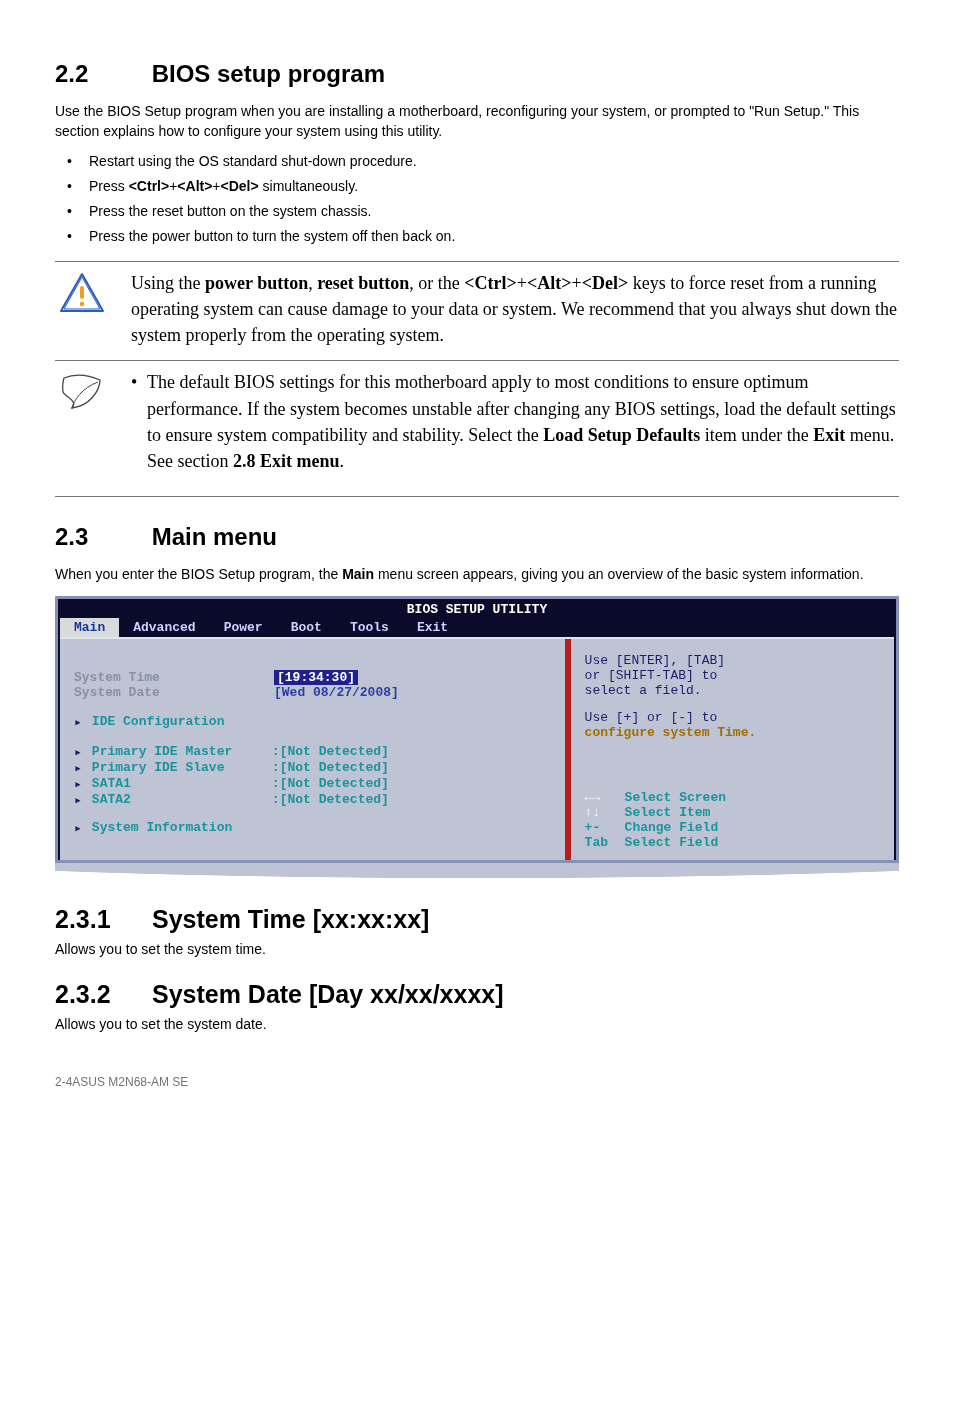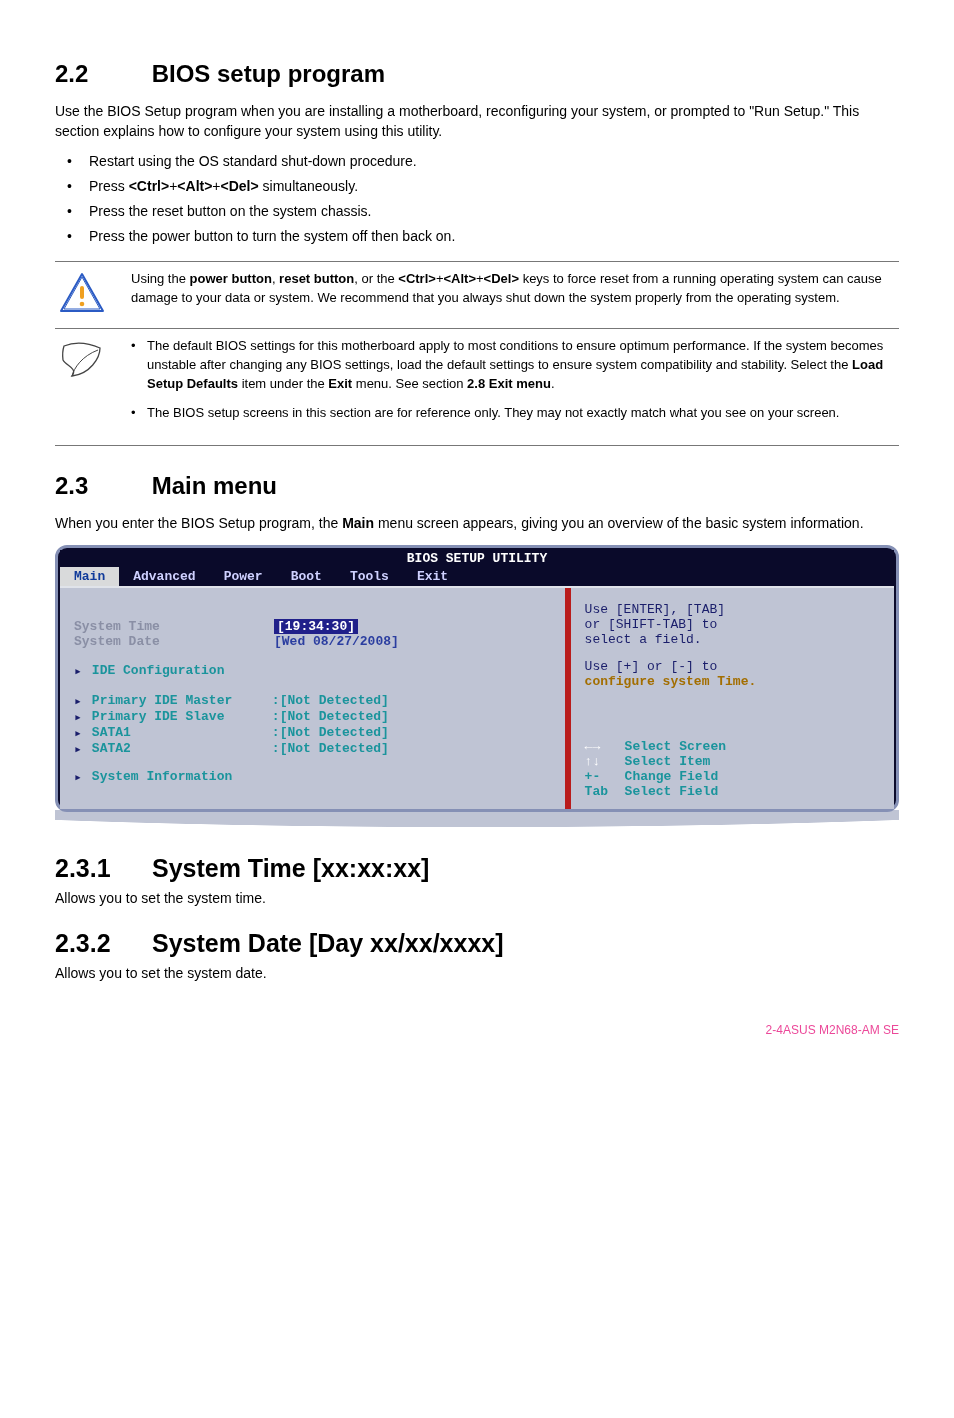--- a/index.html
+++ b/index.html
@@ -49,44 +49,45 @@
   }
   hr.note-rule {
     border: none;
     border-top: 1px solid #777;
     margin: 12px 0 8px 0;
   }
   .note-block {
     display: flex;
     align-items: flex-start;
     gap: 22px;
-    font-size: 13px;
+    font-size: 18px;
     line-height: 1.45;
     margin-bottom: 6px;
+    font-family: Liberation Serif, serif;
   }
   .note-icon {
     flex: 0 0 54px;
     height: 46px;
     display:flex;
     align-items:center;
     justify-content:center;
   }
   .note-icon svg { width:48px; height:44px; }
   .note-body { flex: 1; }
   .note-body ul { list-style:none; padding:0; margin:0; }
   .note-body ul li { position:relative; padding-left:16px; margin-bottom:10px; }
   .note-body ul li::before { content:"•"; position:absolute; left:0; top:0; }
 
   
   .bios-wrap {
     margin: 12px 0 22px 0;
   }
   .bios-box {
     border: 3px solid #8590b5;
-    border-radius: 12px;
+    border-radius: 1px;
     background: #0a0a2a;
     padding: 2px 2px 0px 2px;
     position:relative;
   }
   .bios-title {
     background: #0a0a2a;
     color: #ffffff;
     font-family: "Courier New", monospace;
     font-size: 13px;
     font-weight: bold;
@@ -138,23 +139,23 @@
   .bios-key { color:#ffffff; font-weight:bold; }
   .bios-key.dim { color:#1a949c; }
   .bios-bottom-curve {
     height: 22px;
     width: 100%;
     background: radial-gradient(ellipse 120% 60px at 50% -30px, #bfc4d4 78%, transparent 79%);
     margin-top: -2px;
   }
   .footer {
     display:flex;
-    justify-content:flex-end;
+    justify-content:flex-start;
     font-size: 12px;
-    color:#ec4899;
+    color:#737373;
     margin-top: 40px;
     border-top: none;
   }
 </style>
 </head>
 <body>
 
 <div class="page">
 
   <h1>
@@ -194,21 +195,20 @@
       <svg viewBox="0 0 48 44">
         <path d="M6 8 C16 4 28 4 42 10 C42 20 32 36 14 38 C20 30 8 28 5 22 C4 14 6 8 6 8 Z" fill="none" stroke="#444" stroke-width="1.3"></path>
         <path d="M14 38 C16 30 24 18 40 12" fill="none" stroke="#444" stroke-width="1"></path>
       </svg>
     </div>
     <div class="note-body">
       <ul>
         <li>
           <span>The default BIOS settings for this motherboard apply to most conditions to ensure optimum performance. If the system becomes unstable after changing any BIOS settings, load the default settings to ensure system compatibility and stability. Select the </span><b>Load Setup Defaults</b><span> item under the </span><b>Exit</b><span> menu. See section </span><b>2.8 Exit menu</b><span>.</span>
         </li>
-        <li>The BIOS setup screens in this section are for reference only. They may not exactly match what you see on your screen.</li>
       </ul>
     </div>
   </div>
   <hr class="note-rule">
 
   <h1 style="margin-top:26px">
     <span class="secnum">2.3</span>
     <span>Main menu</span>
   </h1>
   <p>

